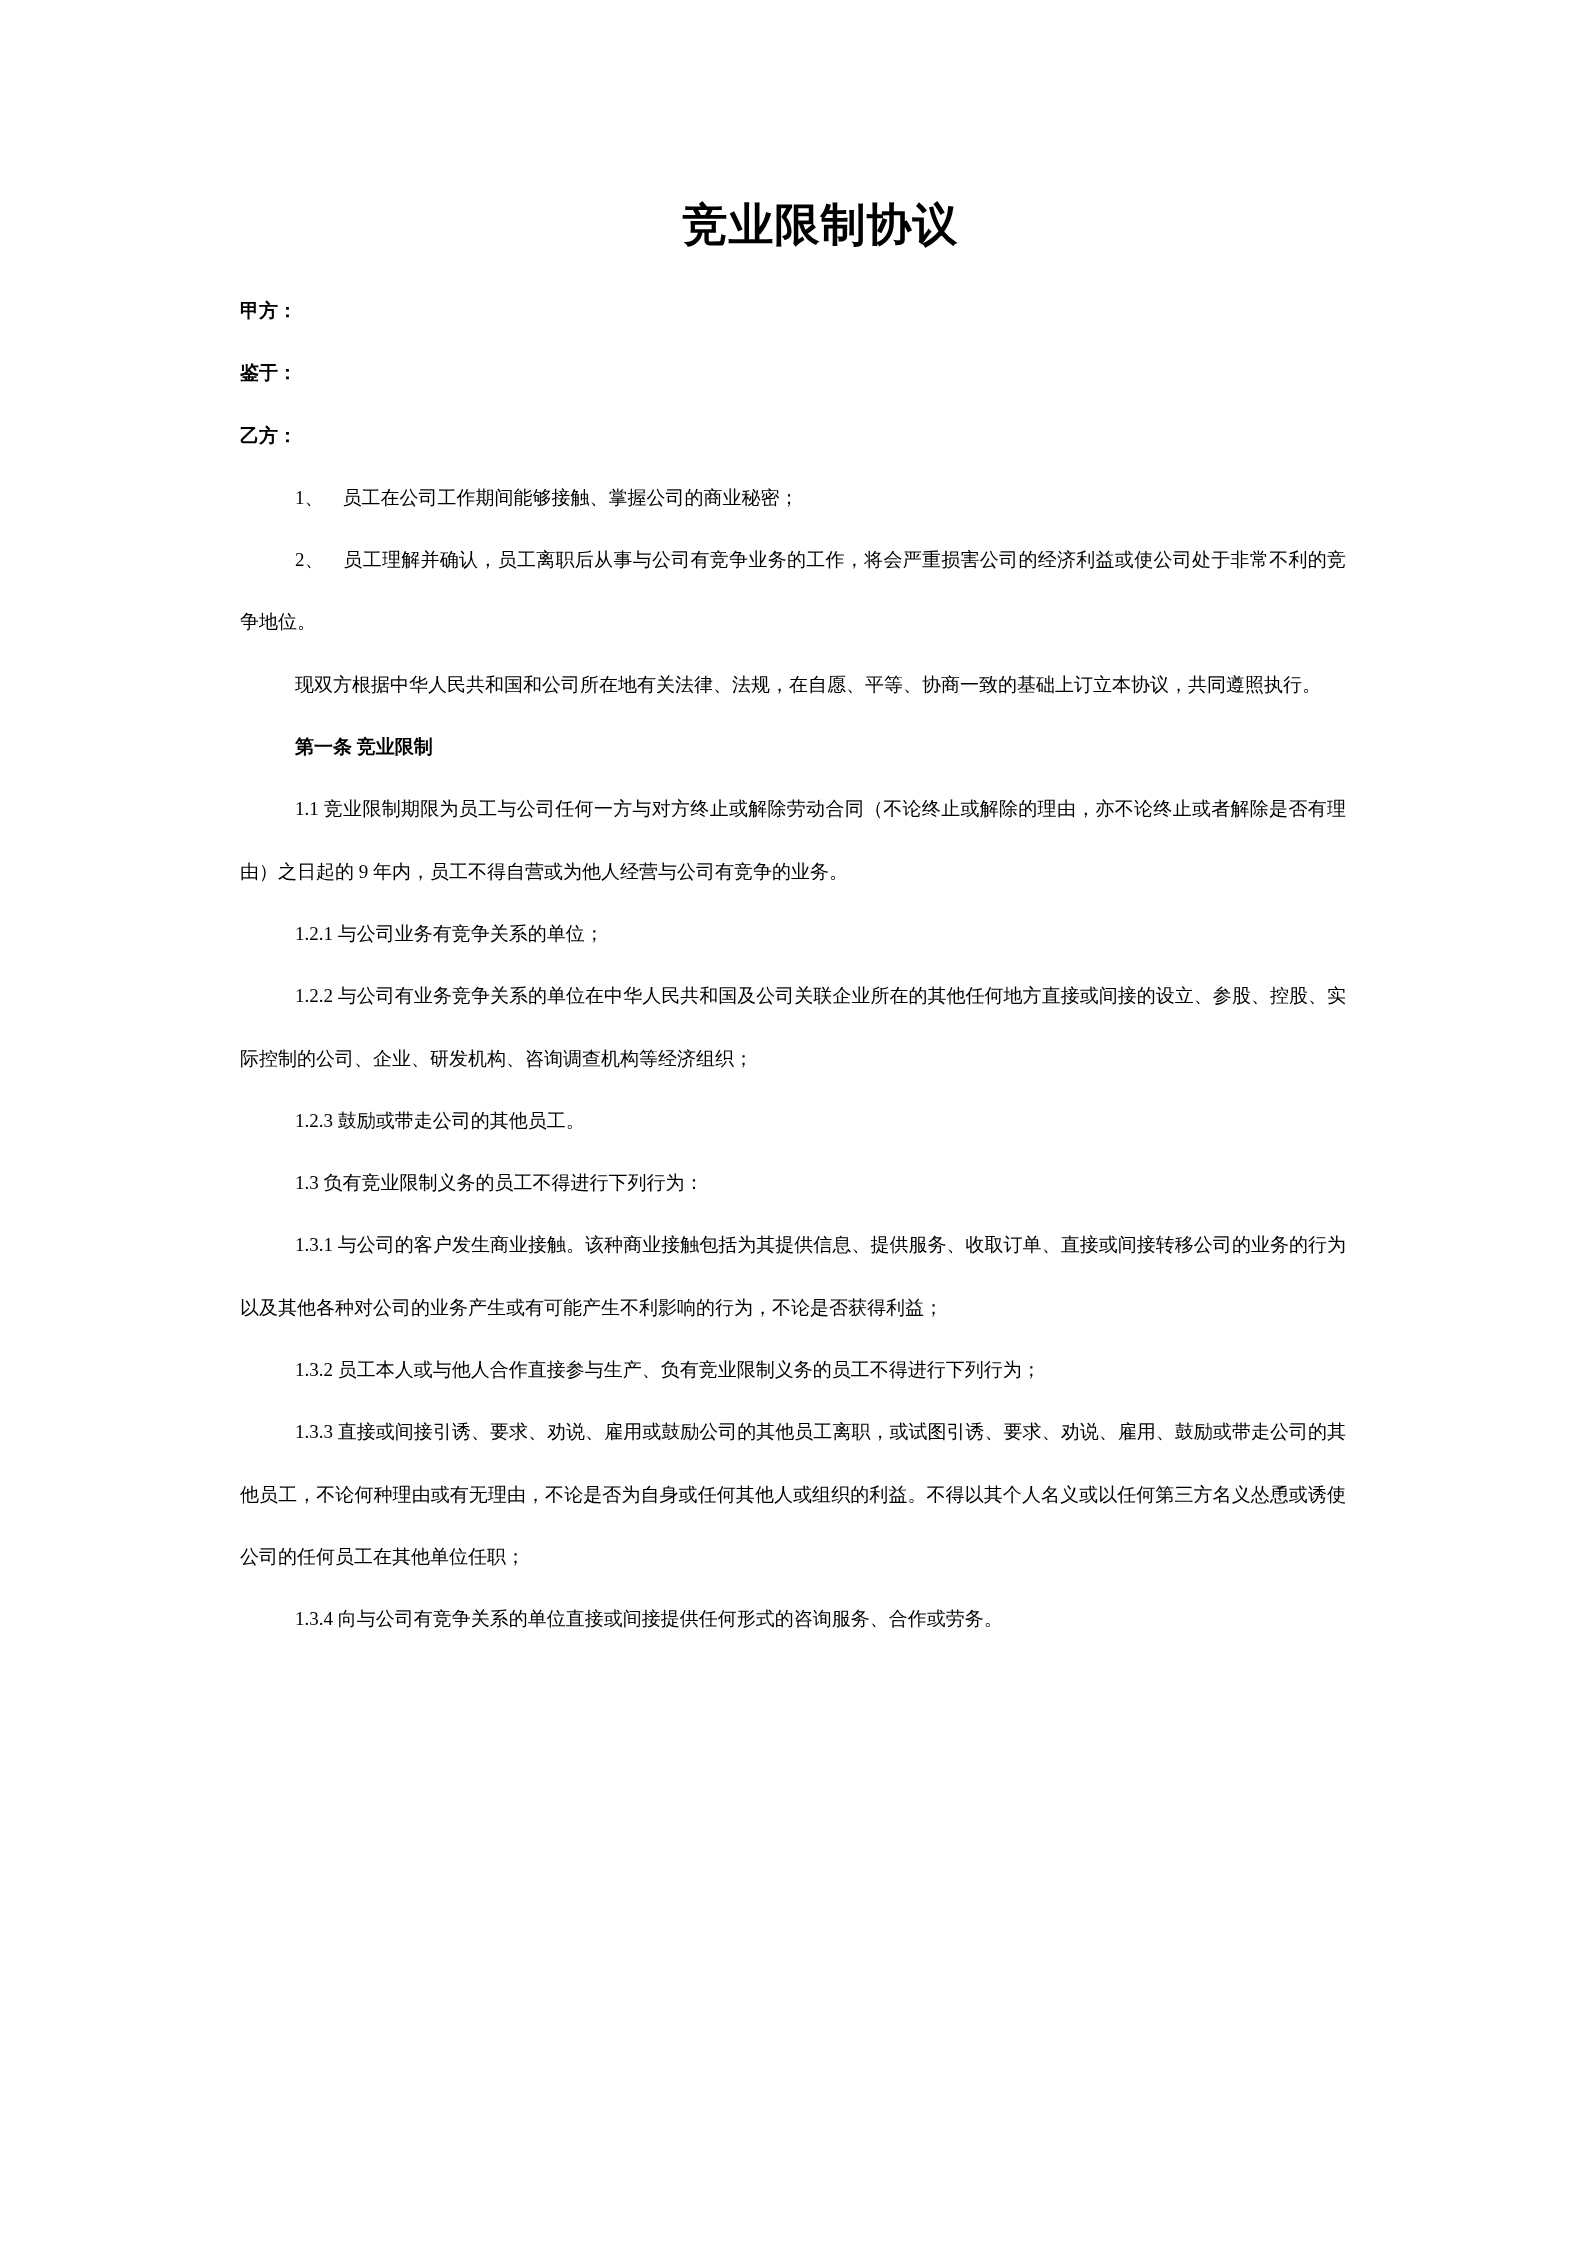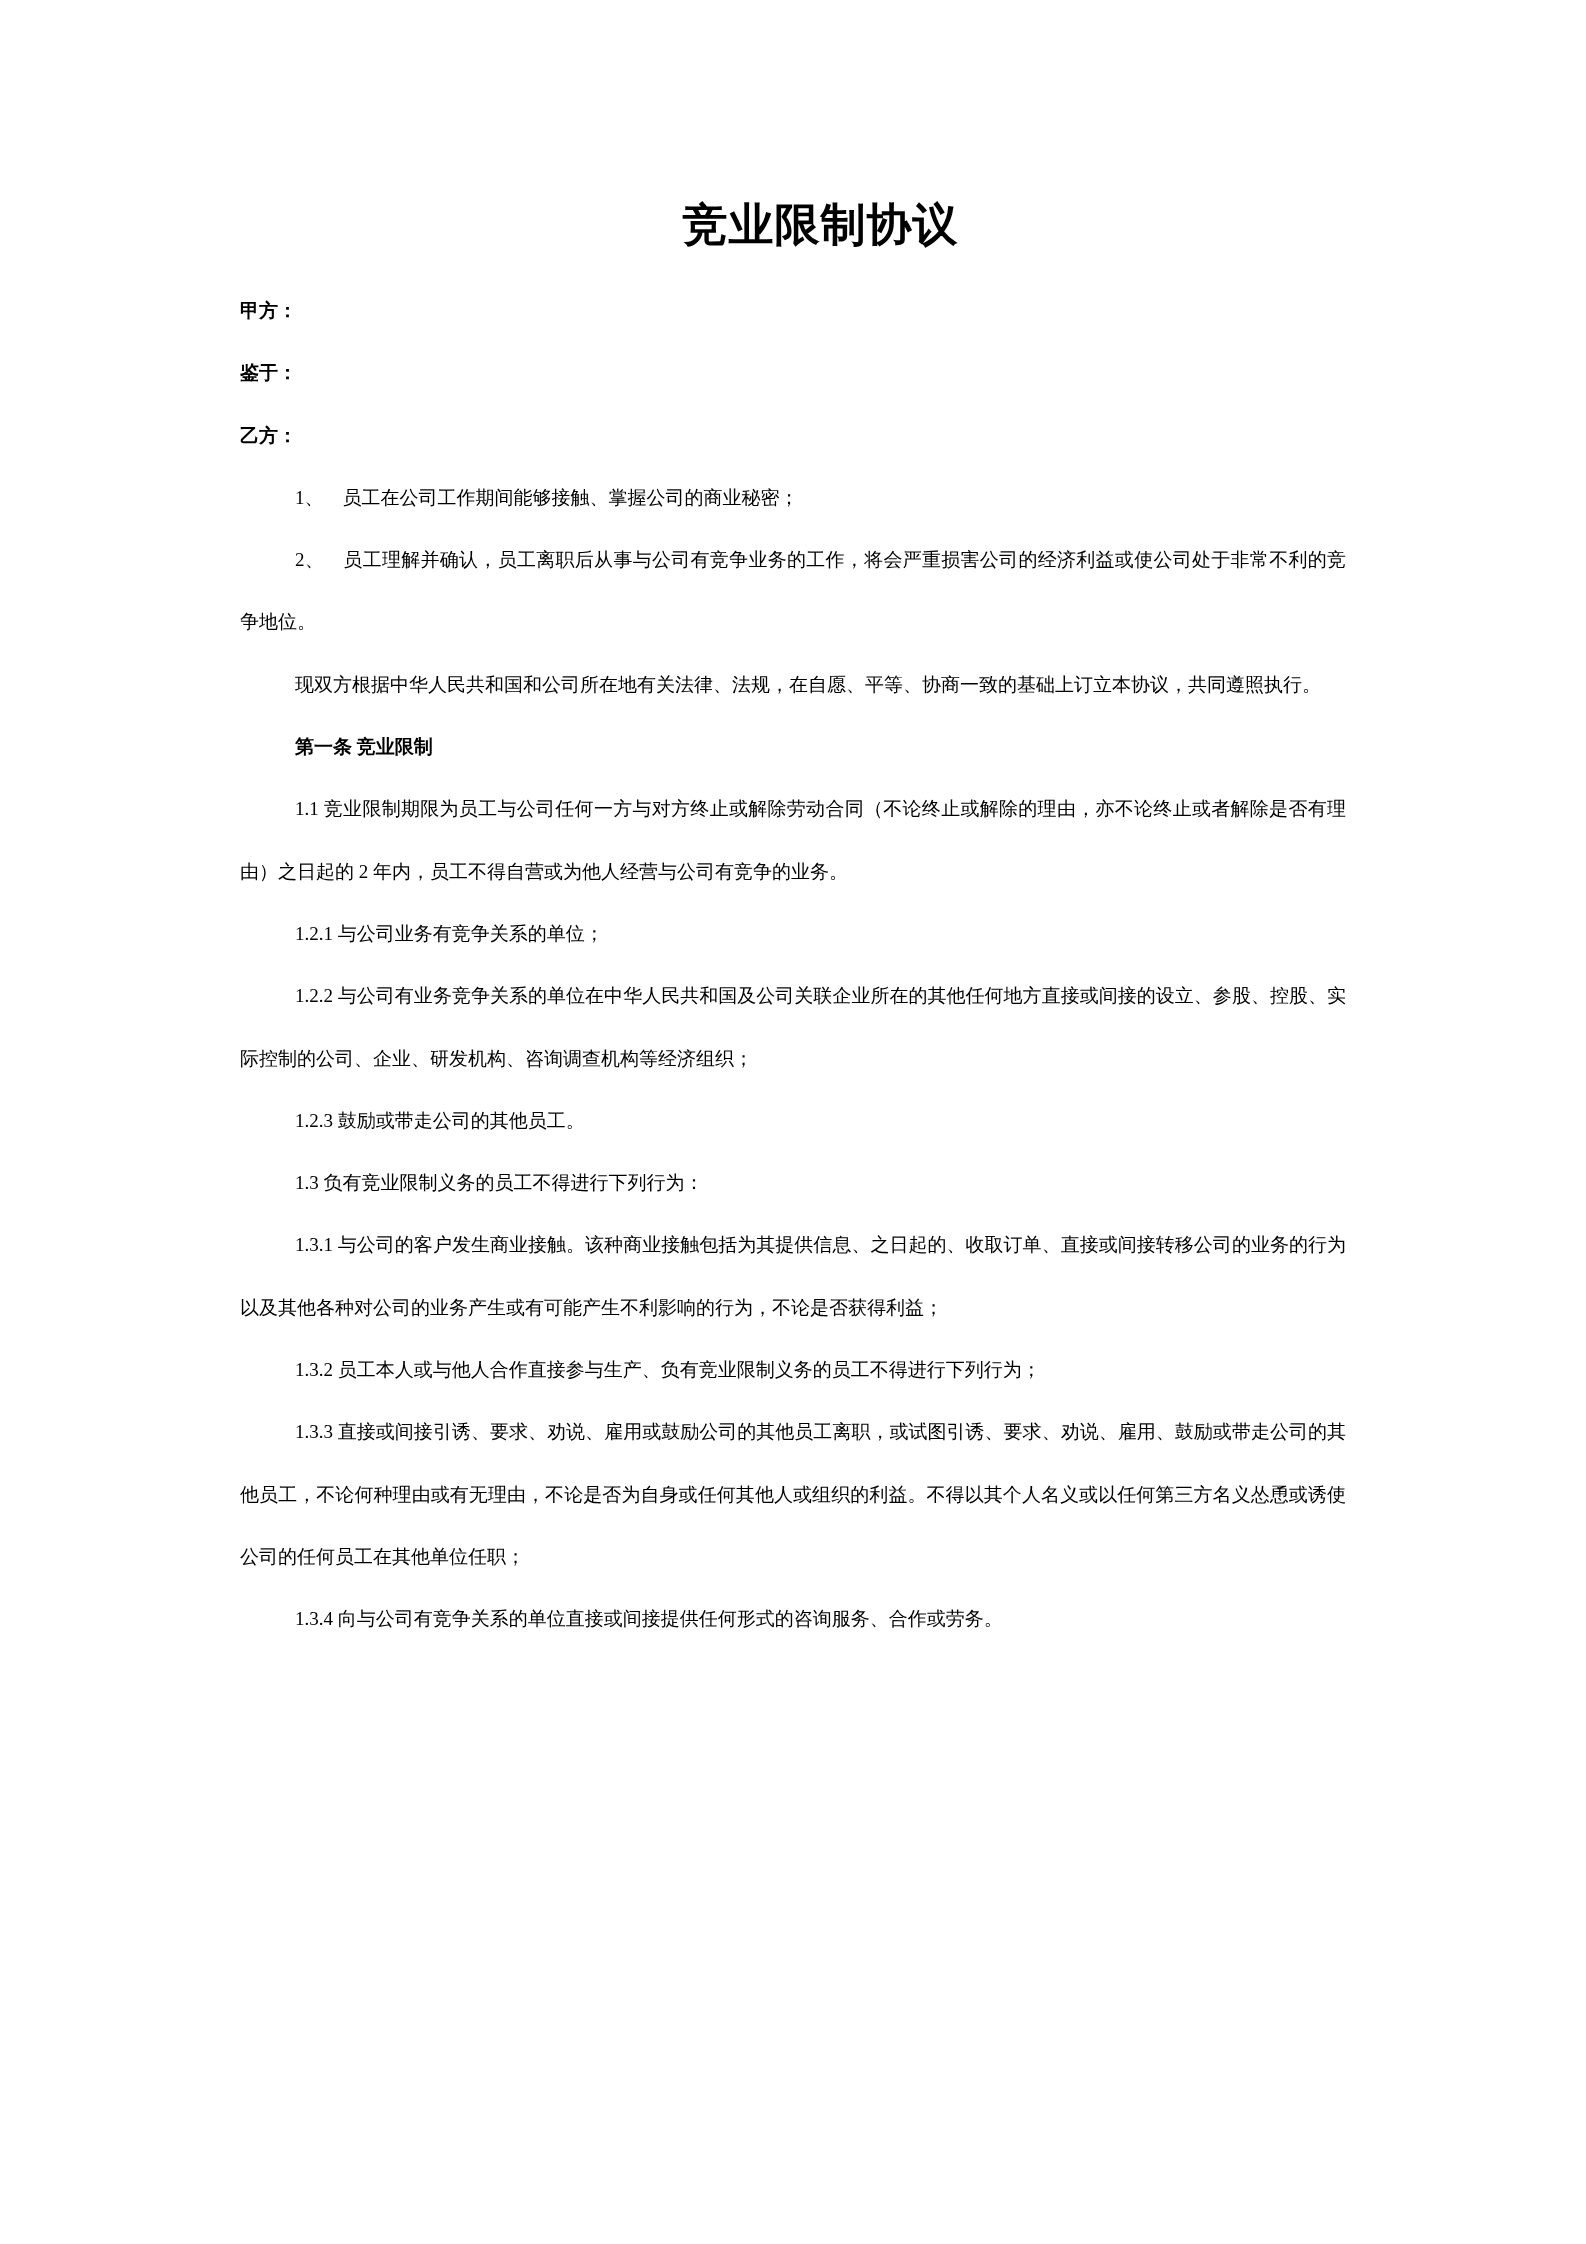--- a/index.html
+++ b/index.html
@@ -63,26 +63,26 @@
   <h1 class="doc-title">竞业限制协议</h1>
 
   <div class="paragraphs">
       <p class="label">甲方：</p>
       <p class="label">鉴于：</p>
       <p class="label">乙方：</p>
       <p class="indent">1、　员工在公司工作期间能够接触、掌握公司的商业秘密；</p>
       <p class="indent">2、　员工理解并确认，员工离职后从事与公司有竞争业务的工作，将会严重损害公司的经济利益或使公司处于非常不利的竞争地位。</p>
       <p class="indent">现双方根据中华人民共和国和公司所在地有关法律、法规，在自愿、平等、协商一致的基础上订立本协议，共同遵照执行。</p>
       <p class="heading">第一条 竞业限制</p>
-      <p class="indent">1.1 竞业限制期限为员工与公司任何一方与对方终止或解除劳动合同（不论终止或解除的理由，亦不论终止或者解除是否有理由）之日起的 2 年内，员工不得自营或为他人经营与公司有竞争的业务。</p>
+      <p class="indent">1.1 竞业限制期限为员工与公司任何一方与对方终止或解除劳动合同（不论终止或解除的理由，亦不论终止或者解除是否有理由）之日起的 9 年内，员工不得自营或为他人经营与公司有竞争的业务。</p>
       <p class="indent">1.2.1 与公司业务有竞争关系的单位；</p>
       <p class="indent">1.2.2 与公司有业务竞争关系的单位在中华人民共和国及公司关联企业所在的其他任何地方直接或间接的设立、参股、控股、实际控制的公司、企业、研发机构、咨询调查机构等经济组织；</p>
       <p class="indent">1.2.3 鼓励或带走公司的其他员工。</p>
       <p class="indent">1.3 负有竞业限制义务的员工不得进行下列行为：</p>
-      <p class="indent">1.3.1 与公司的客户发生商业接触。该种商业接触包括为其提供信息、之日起的、收取订单、直接或间接转移公司的业务的行为以及其他各种对公司的业务产生或有可能产生不利影响的行为，不论是否获得利益；</p>
+      <p class="indent">1.3.1 与公司的客户发生商业接触。该种商业接触包括为其提供信息、提供服务、收取订单、直接或间接转移公司的业务的行为以及其他各种对公司的业务产生或有可能产生不利影响的行为，不论是否获得利益；</p>
       <p class="indent">1.3.2 员工本人或与他人合作直接参与生产、负有竞业限制义务的员工不得进行下列行为；</p>
       <p class="indent">1.3.3 直接或间接引诱、要求、劝说、雇用或鼓励公司的其他员工离职，或试图引诱、要求、劝说、雇用、鼓励或带走公司的其他员工，不论何种理由或有无理由，不论是否为自身或任何其他人或组织的利益。不得以其个人名义或以任何第三方名义怂恿或诱使公司的任何员工在其他单位任职；</p>
       <p class="indent">1.3.4 向与公司有竞争关系的单位直接或间接提供任何形式的咨询服务、合作或劳务。</p>
     </div>
 
   <div class="page-footer">
     <span>1</span>
   </div>
 </div>
 

